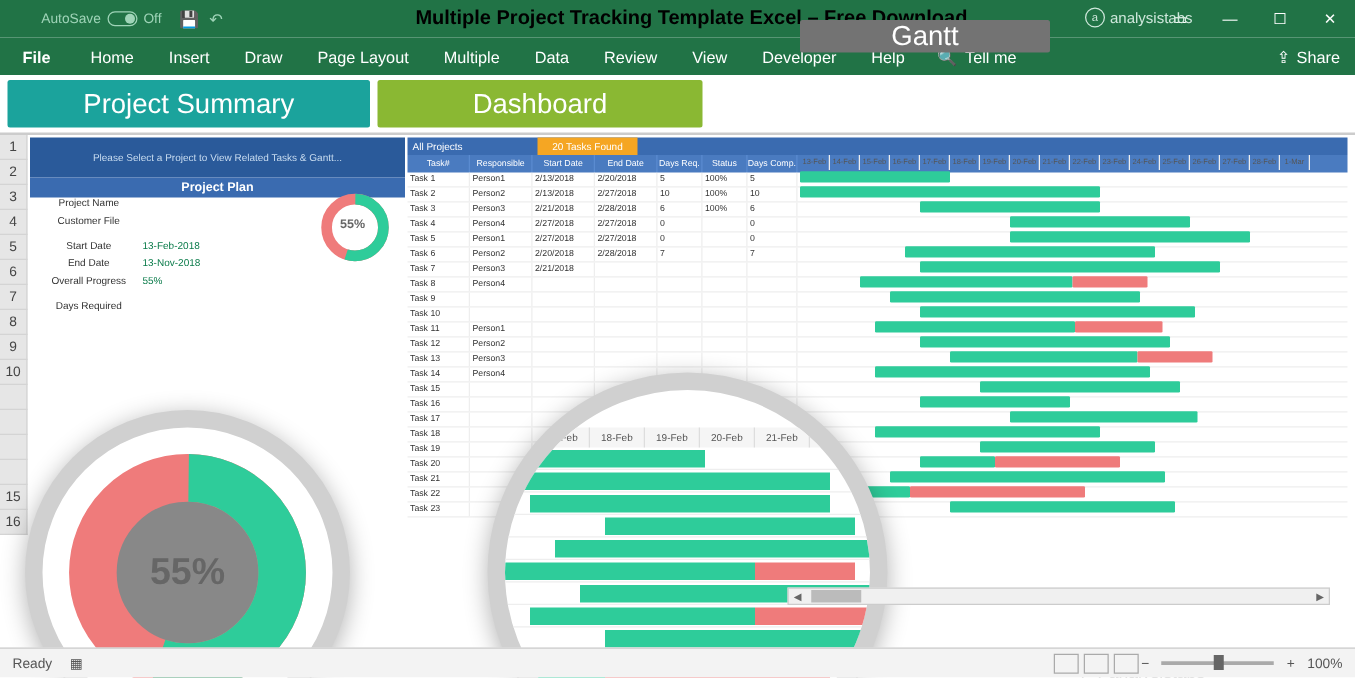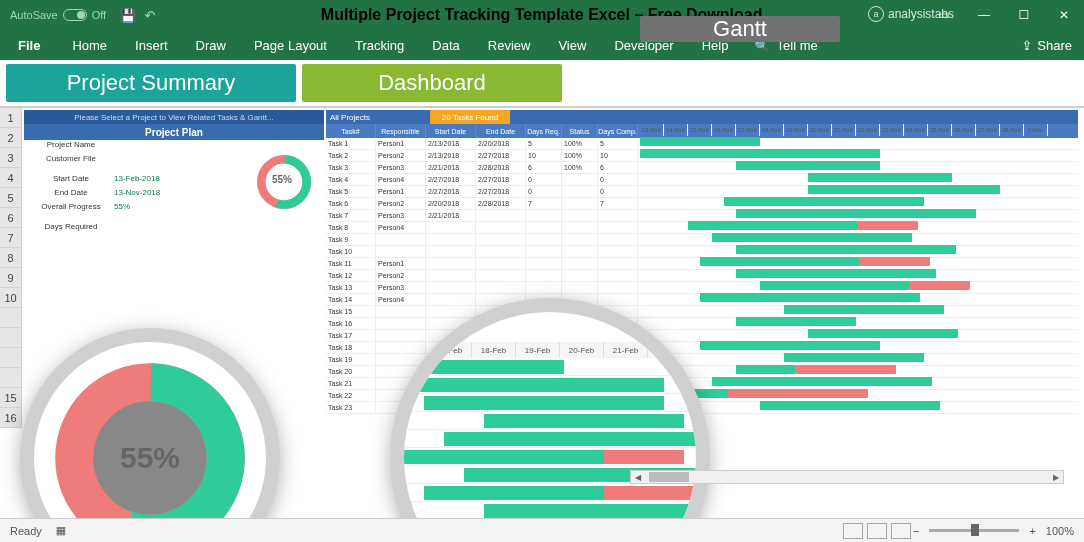--- a/index.html
+++ b/index.html
@@ -1,19 +1,19 @@
 <!DOCTYPE html>
 <html><head>
 <meta charset="utf-8">
 <style>
 * { margin:0; padding:0; box-sizing:border-box; font-family:'Segoe UI',Arial,sans-serif; }
 body { width:1084px; height:542px; background:#fff; overflow:hidden; position:relative; }
 
 
-.titlebar { height:30px; background:#217346; display:flex; align-items:center; color:#9fd4b8; font-size:11px; }
+.titlebar { height:30px; background:#217346; display:flex; align-items:center; color:#9fd4b8; font-size:11px;padding-left:23px; }
 .titlebar .autosave { padding:0 10px; display:flex; align-items:center; gap:5px; }
 .titlebar .toggle { width:24px; height:12px; border:1px solid #9fd4b8; border-radius:6px; position:relative; }
 .titlebar .toggle::after { content:''; width:8px; height:8px; background:#9fd4b8; border-radius:50%; position:absolute; right:1px; top:1px;}
 .titlebar .qat { padding:0 4px; cursor:pointer; font-size:13px; }
 .titlebar .title { flex:1; text-align:center; color:#000000; font-size:16px;font-weight:bold; }
 .titlebar .winbtns { display:flex; }
 .titlebar .winbtn { width:40px; height:30px; display:flex; align-items:center; justify-content:center; color:#fff; font-size:12px; }
 .titlebar .logo-badge { position:absolute; right:130px; top:6px; color:#cfe8dc; font-size:12px; display:flex; align-items:center; gap:4px; }
 .titlebar .logo-badge .circ{ width:16px; height:16px; border:1px solid #cfe8dc; border-radius:50%; display:flex; align-items:center; justify-content:center; font-size:9px;}
 
@@ -35,21 +35,21 @@
 
 
 .sheet { position:relative; height:400px; background:#fff; }
 
 
 .rowhdrs { position:absolute; left:0; top:0; width:22px; }
 .rowhdr { height:20px; border-bottom:1px solid #d4d4d4; border-right:1px solid #d4d4d4; background:#e6e6e6; font-size:11px; display:flex; align-items:center; justify-content:center; color:#444;}
 
 
 .planpanel { position:absolute; left:24px; top:2px; width:300px; }
-.planpanel .hdr1 { background:#2a5a9a; color:#c8dcf0; font-size:8px; height:14px; display:flex; align-items:center; justify-content:center; }
+.planpanel .hdr1 { background:#2a5a9a; color:#c8dcf0; font-size:8px; height:32px; display:flex; align-items:center; justify-content:center; }
 .planpanel .hdr2 { background:#3a6bb0; color:#fff; font-size:10px; height:16px; display:flex; align-items:center; justify-content:center; font-weight:600;}
 .planpanel .row { display:flex; height:14px; font-size:8px; color:#333; }
 .planpanel .lbl { width:90px; padding-left:4px;text-align:center; }
 .planpanel .val { width:90px; color:#0a7b4a; }
 .planpanel .minidonut { position:absolute; right:10px; top:42px; width:60px; height:60px;}
 
 
 .tasktbl { position:absolute; left:326px; top:2px; right:6px; }
 .tasktbl .hdr { background:#3a6bb0; color:#fff; height:14px; display:flex; font-size:8px; }
 .tasktbl .hdr .cell.ap { width:104px; padding-left:4px; display:flex; align-items:center;}
@@ -122,21 +122,21 @@
     <div class="winbtn">✕</div>
   </div>
 </div>
 
 <div class="ribbon">
   <div class="tab file">File</div>
   <div class="tab">Home</div>
   <div class="tab">Insert</div>
   <div class="tab">Draw</div>
   <div class="tab">Page Layout</div>
-  <div class="tab">Tracking</div>
+  <div class="tab">Multiple</div>
   <div class="tab">Data</div>
   <div class="tab">Review</div>
   <div class="tab">View</div>
   <div class="tab">Developer</div>
   <div class="tab">Help</div>
   <div class="tellme">
     <span>🔍</span>
     <span>Tell me</span>
   </div>
   <div class="spacer"></div>

